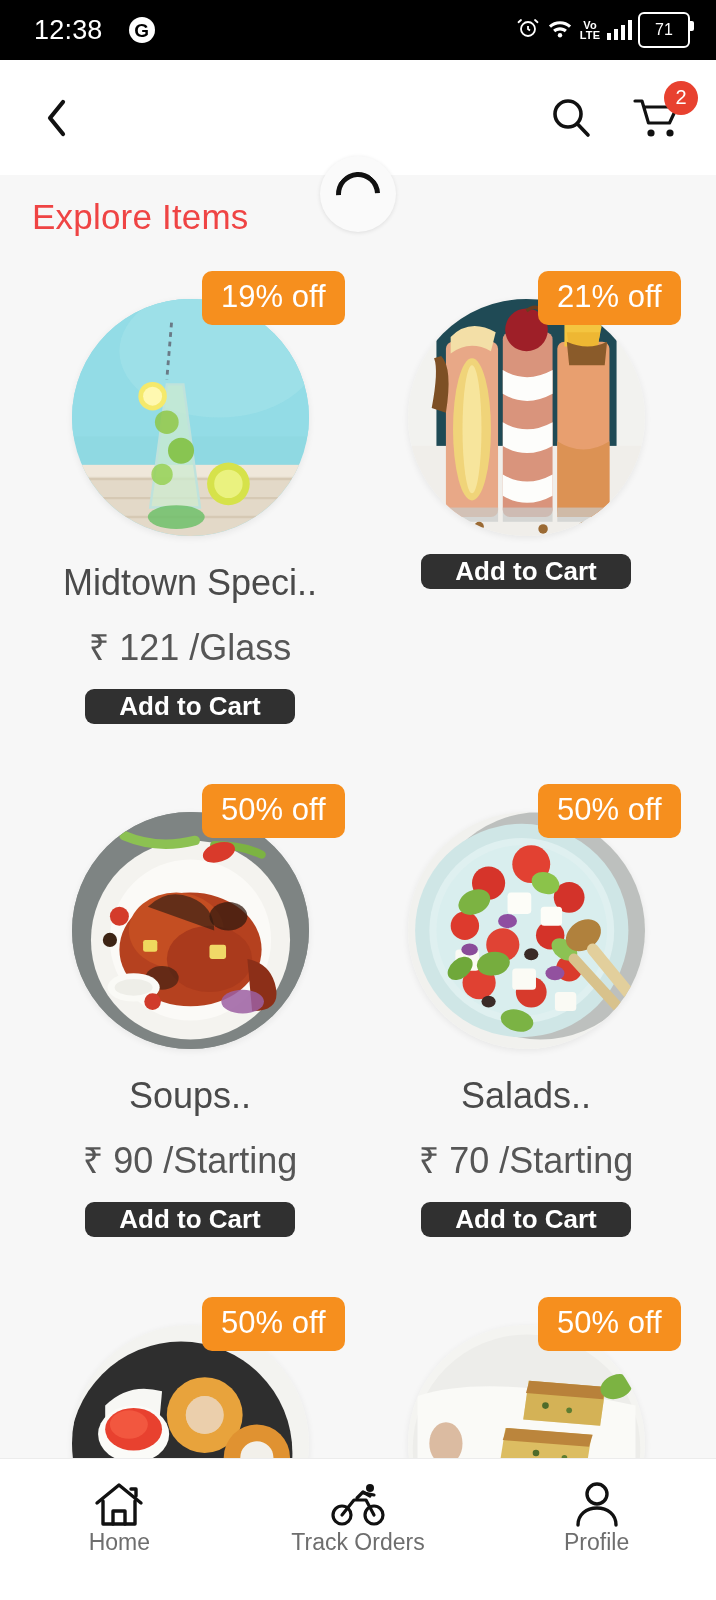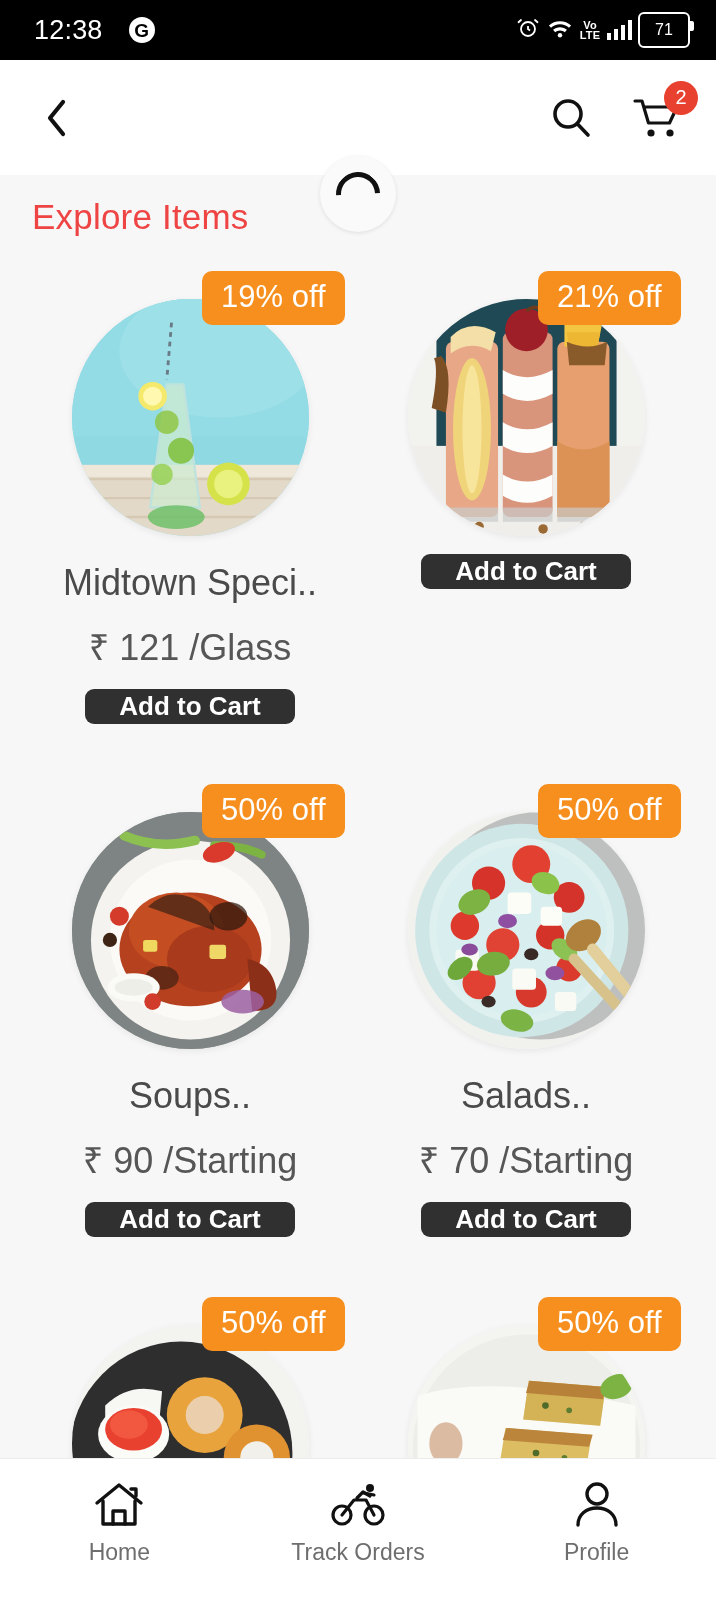--- a/index.html
+++ b/index.html
@@ -99,21 +99,21 @@
     font-size:26px;font-weight:bold;padding:2px 34px;border-radius:9px;
     cursor:pointer;font-family:"Liberation Sans",sans-serif;
   }
 
   
   .bottomnav{
     position:absolute;left:0;right:0;bottom:0;height:142px;background:#fff;
     display:flex;align-items:flex-start;justify-content:space-around;
     padding-top:22px;border-top:1px solid #ececec;z-index:10;
   }
-  .nav-item{ display:flex;flex-direction:column;align-items:center;gap:10px;cursor:pointer;width:140px;}
+  .nav-item{ display:flex;flex-direction:column;align-items:center;cursor:pointer;width:140px;}
   .nav-label{ font-size:23px;color:#6e6e6e; }
 </style>
 </head>
 <body>
 
 <div class="statusbar">
   <div class="sb-left">
     <span class="sb-time">12:38</span>
     <span class="g-badge">G</span>
   </div>

